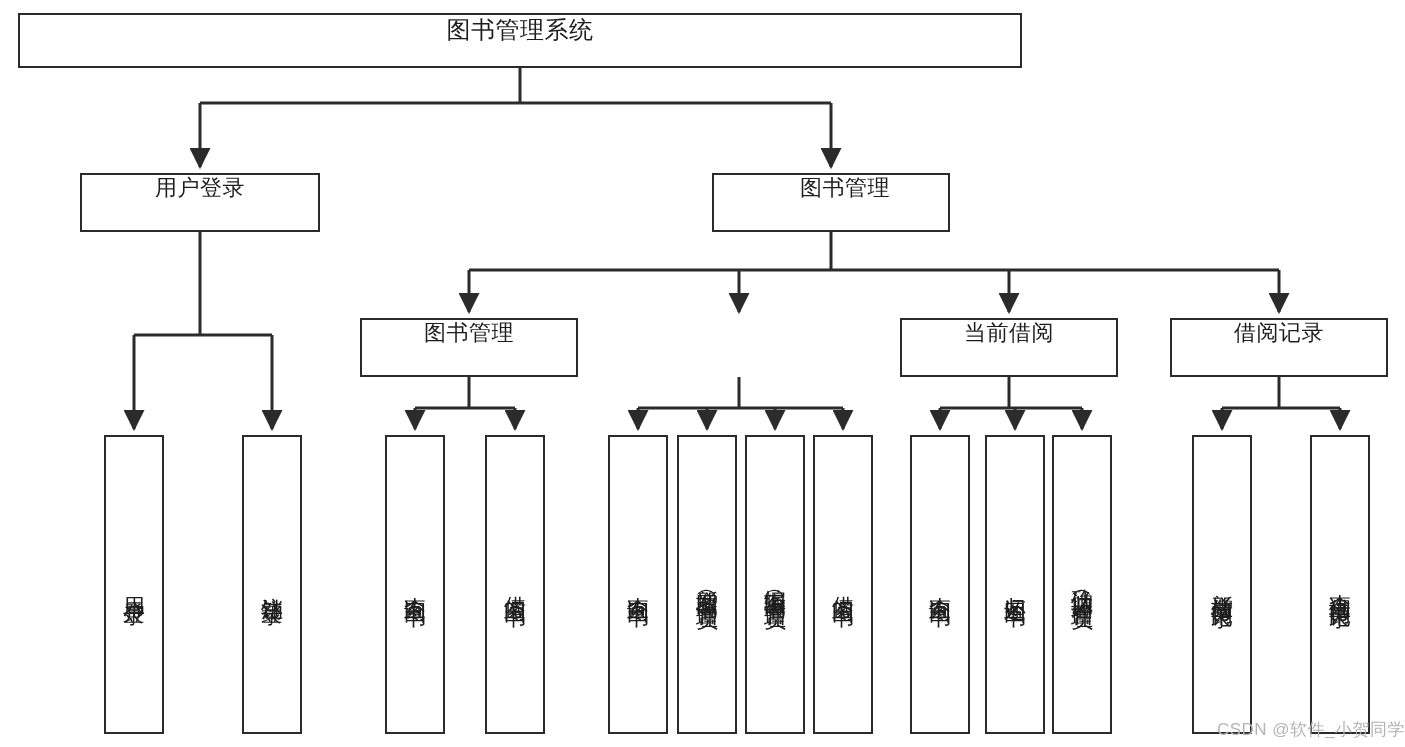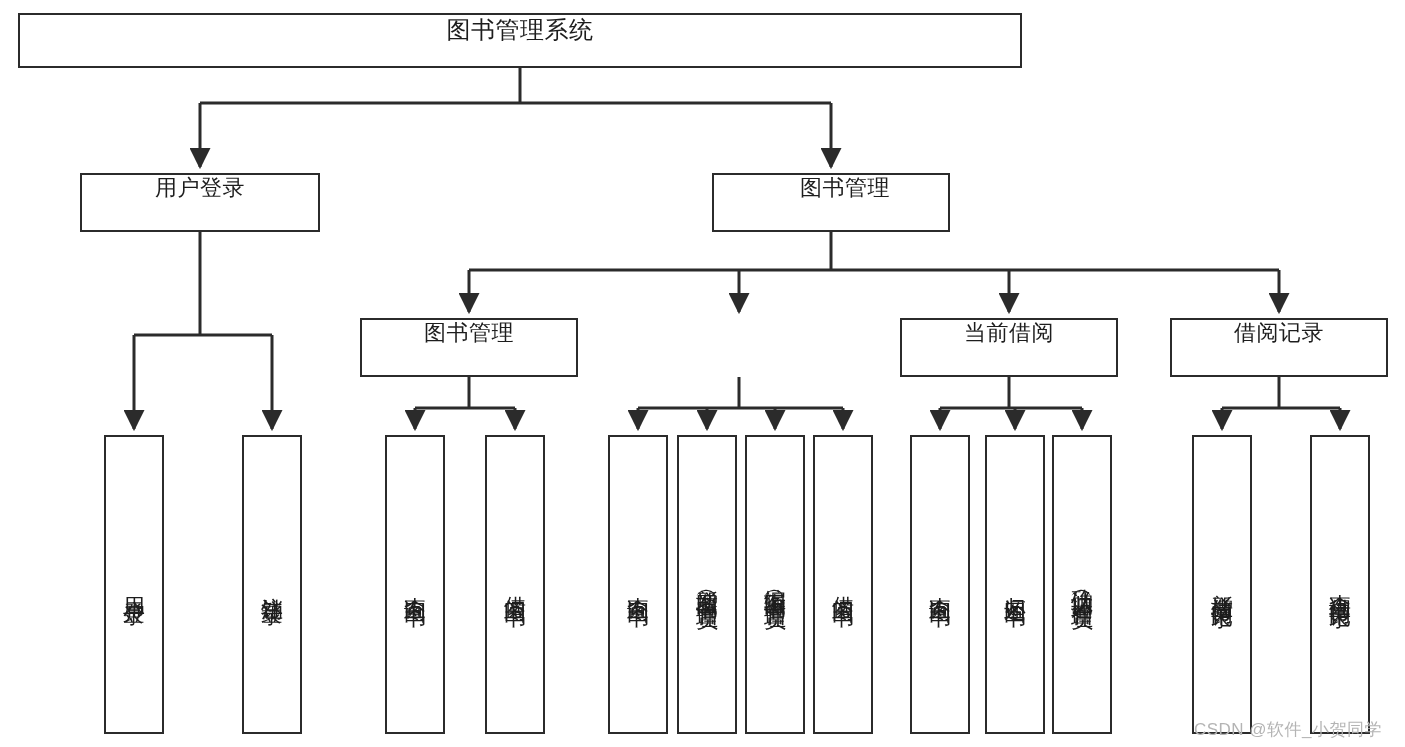--- a/index.html
+++ b/index.html
@@ -56,21 +56,21 @@
   .node-leaf .node-label {
     writing-mode: vertical-rl;
     text-orientation: upright;
     font-size: 22px;
     letter-spacing: 3px;
     line-height: 1.08;
     max-height: 270px;
   }
   #watermark {
     position: absolute;
-    right: 23px;
+    right: 0;
     bottom: 6px;
     font-size: 17px;
     color: #b4b4b4;
     letter-spacing: 0.5px;
     white-space: nowrap;
     z-index: 5;
     font-family: "Liberation Sans", "DejaVu Sans", sans-serif;
   }
 </style>
 </head>

